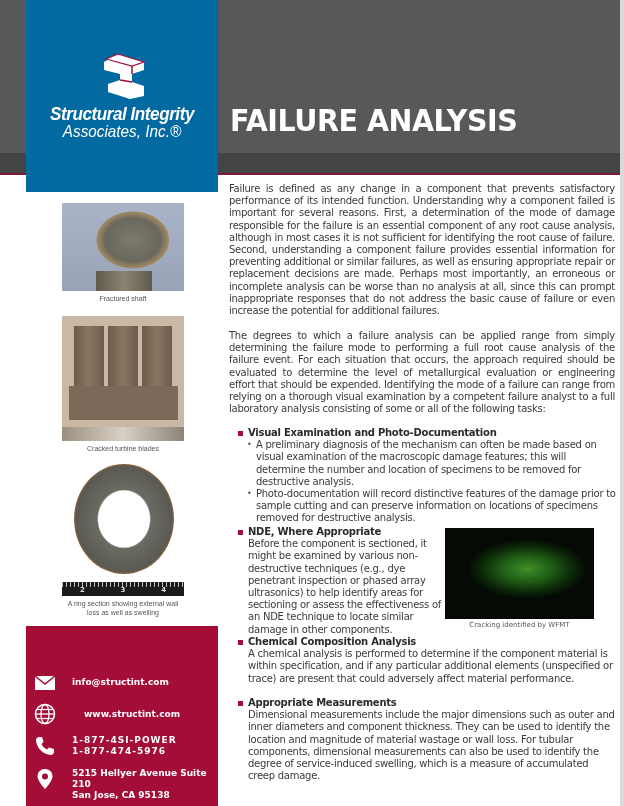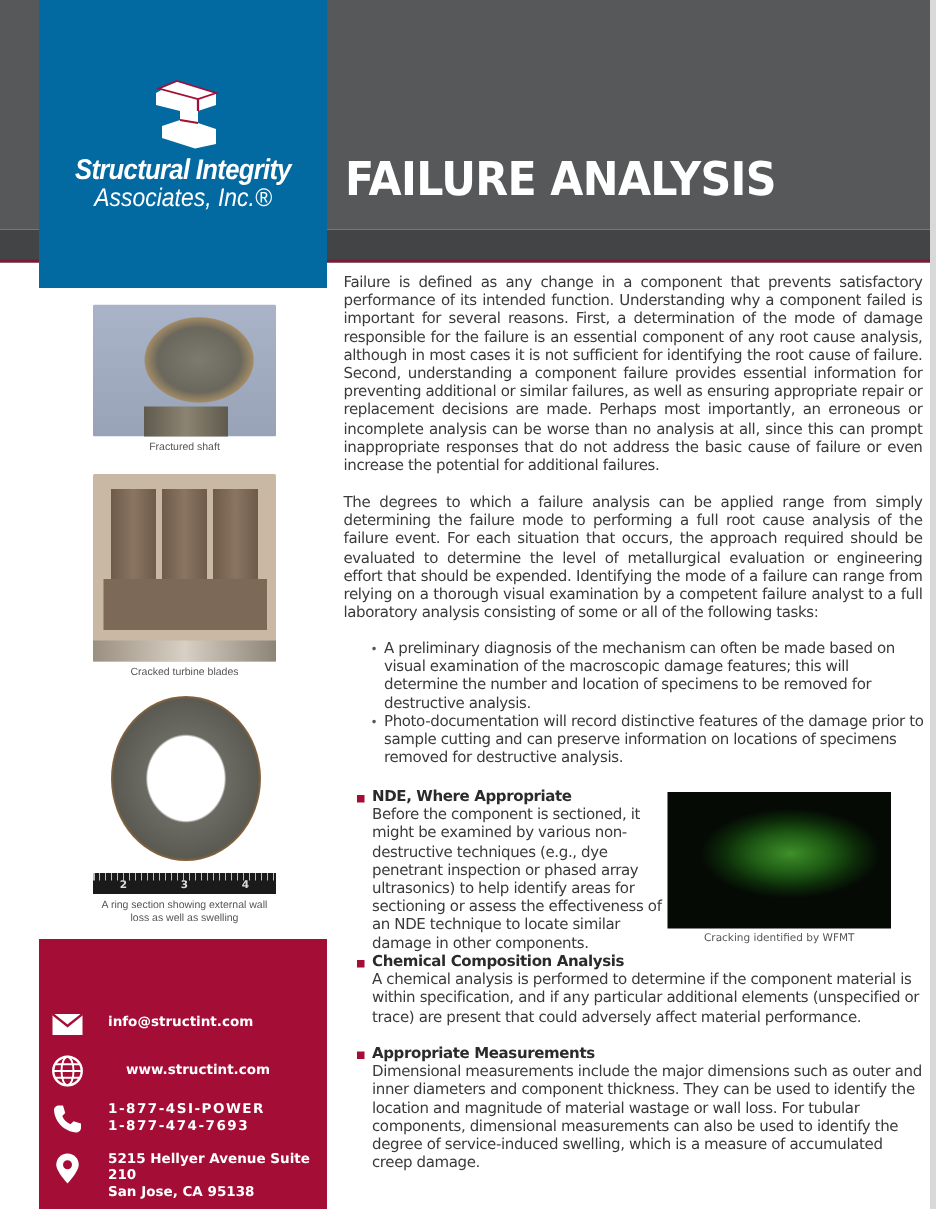--- a/index.html
+++ b/index.html
@@ -131,39 +131,40 @@
       <line x1="3" y1="15.5" x2="19" y2="15.5" stroke="#fff" stroke-width="1.2"></line>
     </svg>
     <span class="contact-text" style="margin-top:6px;">www.structint.com</span>
   </div>
   <div class="contact-row" style="top:77px;">
     <svg class="contact-icon" viewBox="0 0 22 22">
       <path d="M5 2 L8 2 L9.5 7 L7.5 9 C8.5 11.5 10.5 13.5 13 14.5 L15 12.5 L20 14 L20 17 C20 18.5 18.5 20 17 20 C9 19.5 2.5 13 2 5 C2 3.5 3.5 2 5 2 Z" fill="#fff"></path>
     </svg>
     <div class="contact-text phone">
       <div>1-877-4SI-POWER</div>
-      <div>1-877-474-7693</div>
+      <div>1-877-474-5976</div>
     </div>
   </div>
   <div class="contact-row" style="top:110px;">
     <svg class="contact-icon" viewBox="0 0 22 22">
       <path d="M11 1 C6.5 1 3.5 4.5 3.5 8.5 C3.5 13 11 21 11 21 C11 21 18.5 13 18.5 8.5 C18.5 4.5 15.5 1 11 1 Z" fill="#fff"></path>
       <circle cx="11" cy="8.5" r="3" fill="#a30d36"></circle>
     </svg>
     <div class="contact-text">
       <div>5215 Hellyer Avenue Suite 210</div>
       <div>San Jose, CA 95138</div>
     </div>
   </div>
 </div>
 
 <p class="body-text" style="top:183px;">Failure is defined as any change in a component that prevents satisfactory performance of its intended function. Understanding why a component failed is important for several reasons. First, a determination of the mode of damage responsible for the failure is an essential component of any root cause analysis, although in most cases it is not sufficient for identifying the root cause of failure. Second, understanding a component failure provides essential information for preventing additional or similar failures, as well as ensuring appropriate repair or replacement decisions are made. Perhaps most importantly, an erroneous or incomplete analysis can be worse than no analysis at all, since this can prompt inappropriate responses that do not address the basic cause of failure or even increase the potential for additional failures.</p>
 <p class="body-text" style="top:330px;">The degrees to which a failure analysis can be applied range from simply determining the failure mode to performing a full root cause analysis of the failure event. For each situation that occurs, the approach required should be evaluated to determine the level of metallurgical evaluation or engineering effort that should be expended. Identifying the mode of a failure can range from relying on a thorough visual examination by a competent failure analyst  to a full laboratory analysis consisting of some or all of the following tasks:</p>
 
 <div class="section" style="top:427px; width:380px;">
+  <div class="sec-head">Visual Examination and Photo-Documentation</div>
   <div class="sub-item">A preliminary diagnosis of the mechanism can often be made based on visual examination of the macroscopic damage features; this will determine the number and location of specimens to be removed for destructive analysis.</div>
   <div class="sub-item">Photo-documentation will record distinctive features of the damage prior to sample cutting and can preserve information on locations of specimens removed for destructive analysis.</div>
 </div>
 
 <div class="section" style="top:526px; width:205px;">
   <div class="sec-head">NDE, Where Appropriate</div>
   <div class="sec-body">Before the component is sectioned, it might be examined by various non-destructive techniques (e.g., dye penetrant inspection or phased array ultrasonics) to help identify areas for sectioning or assess the effectiveness of an NDE technique to locate similar damage in other components.</div>
 </div>
 <div class="wfmt-photo"></div>
 <div class="wfmt-caption">Cracking identified by WFMT</div>

